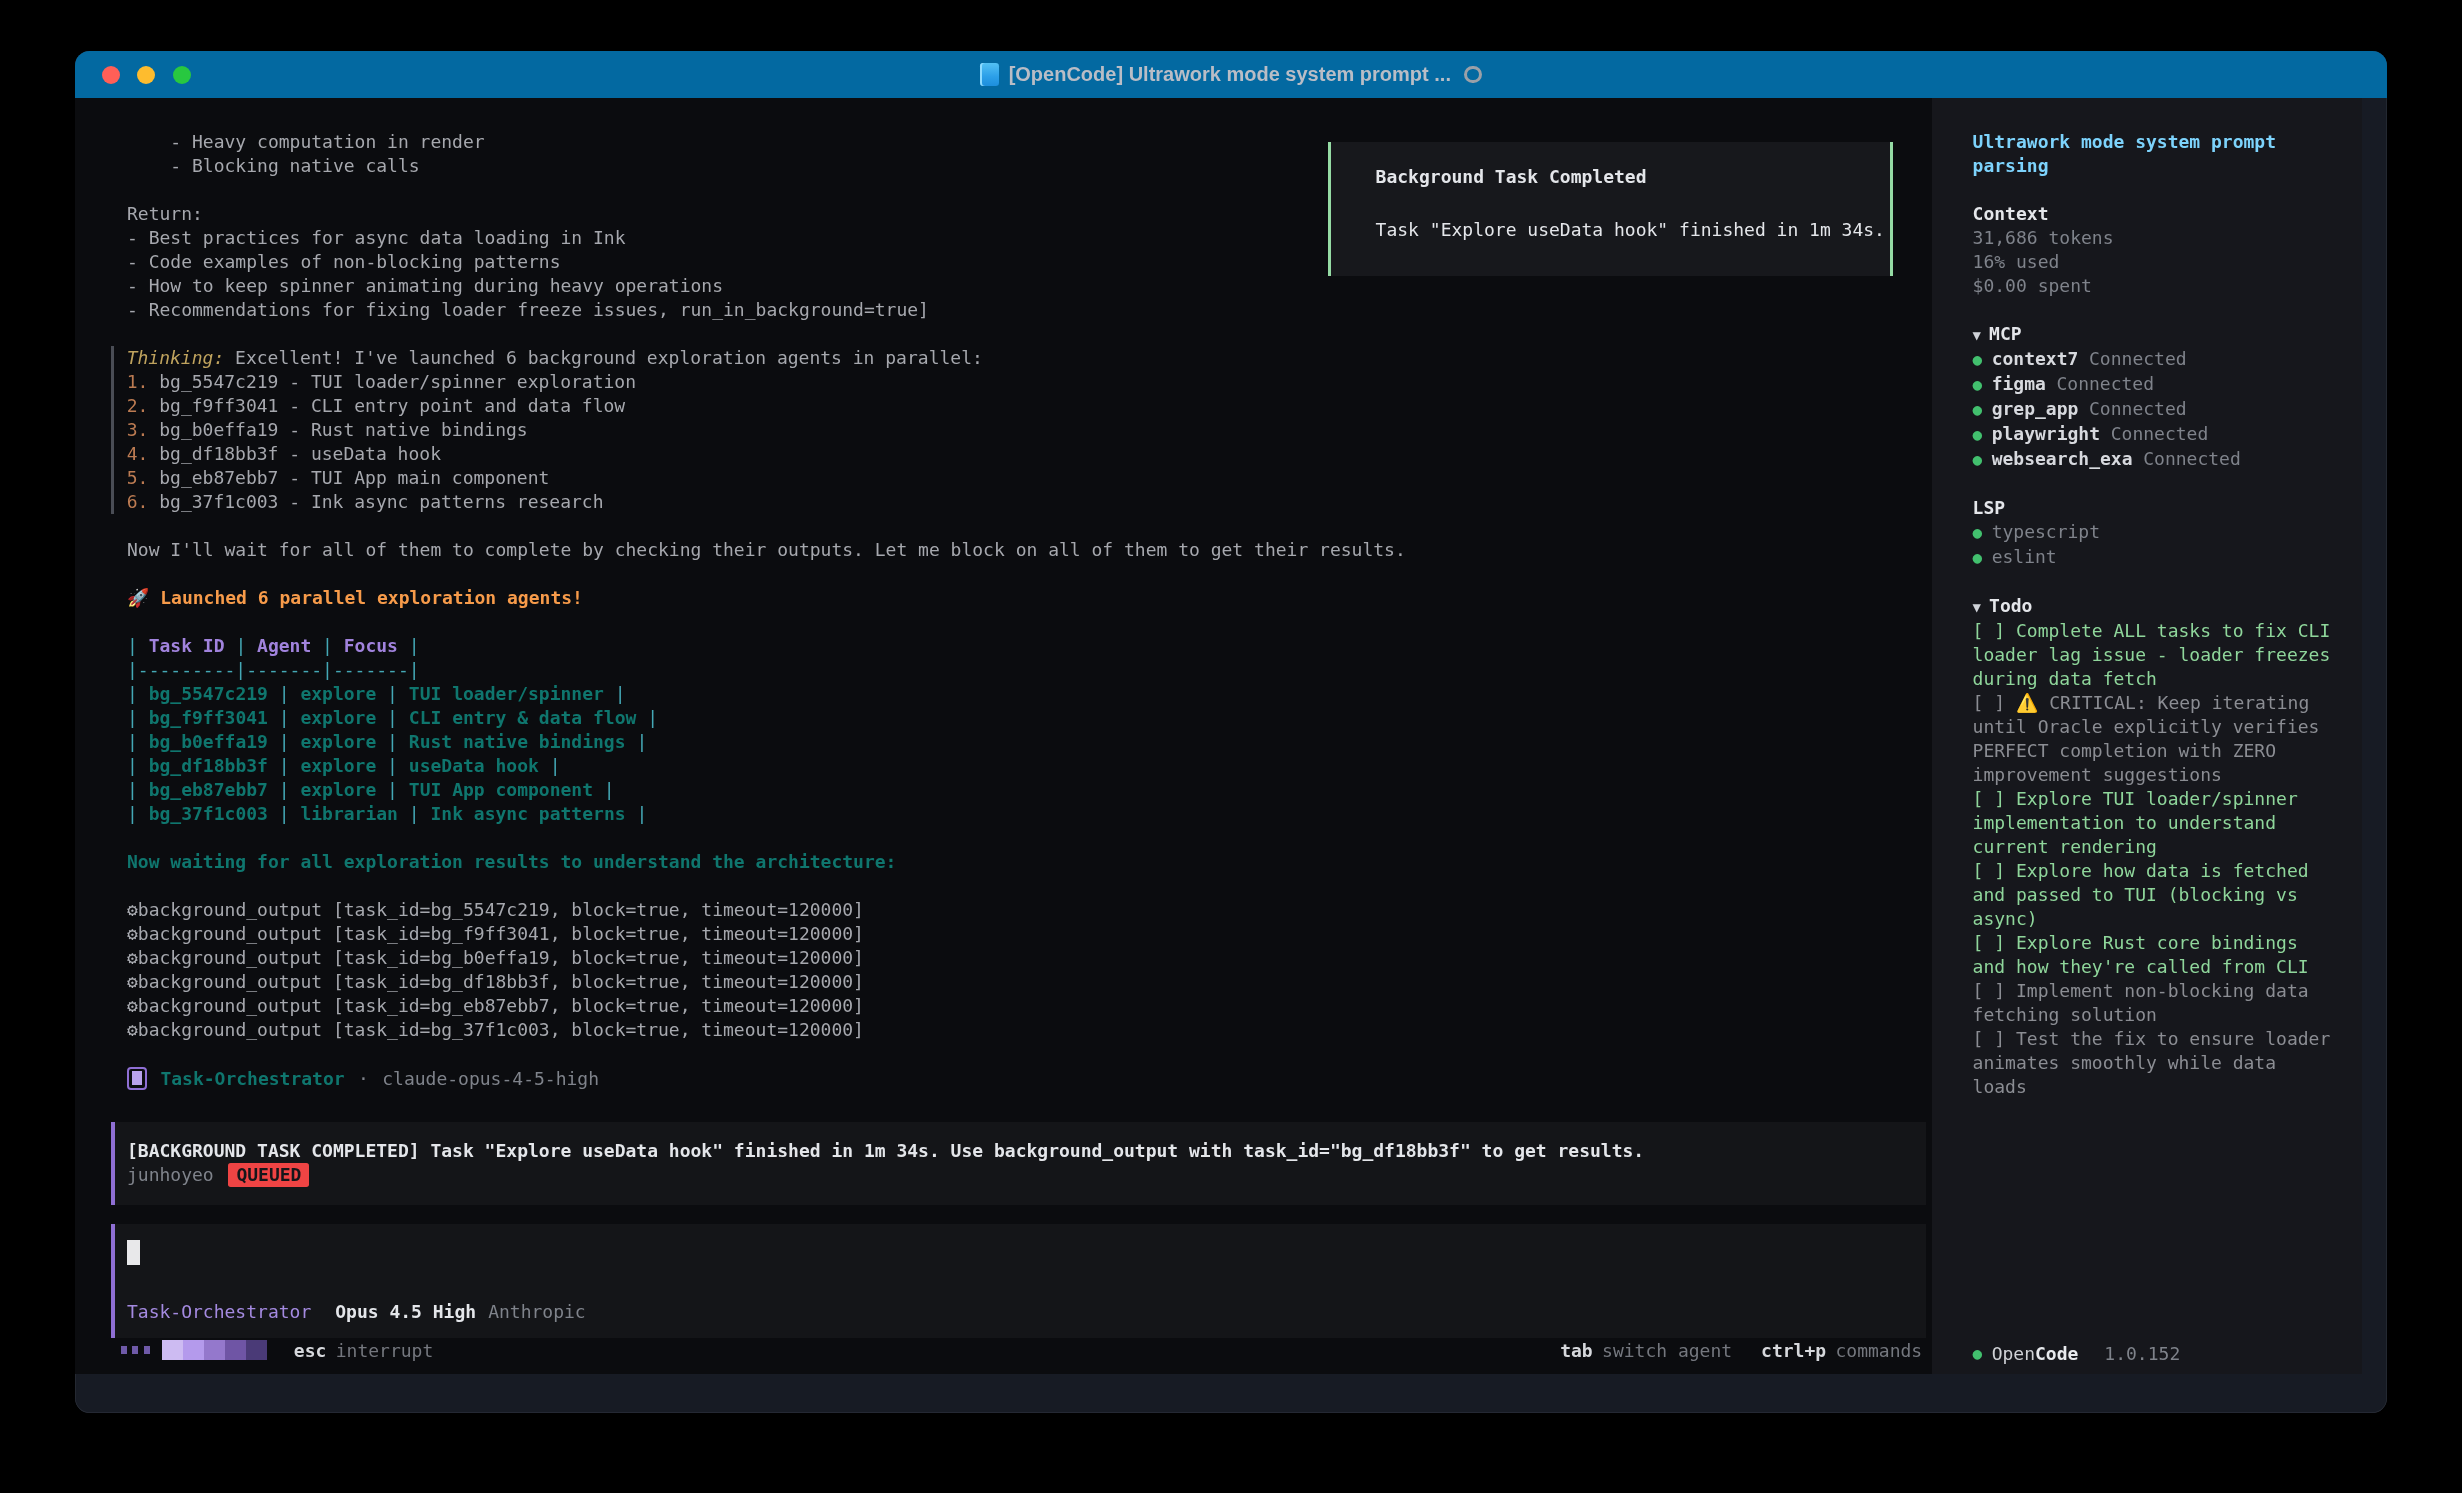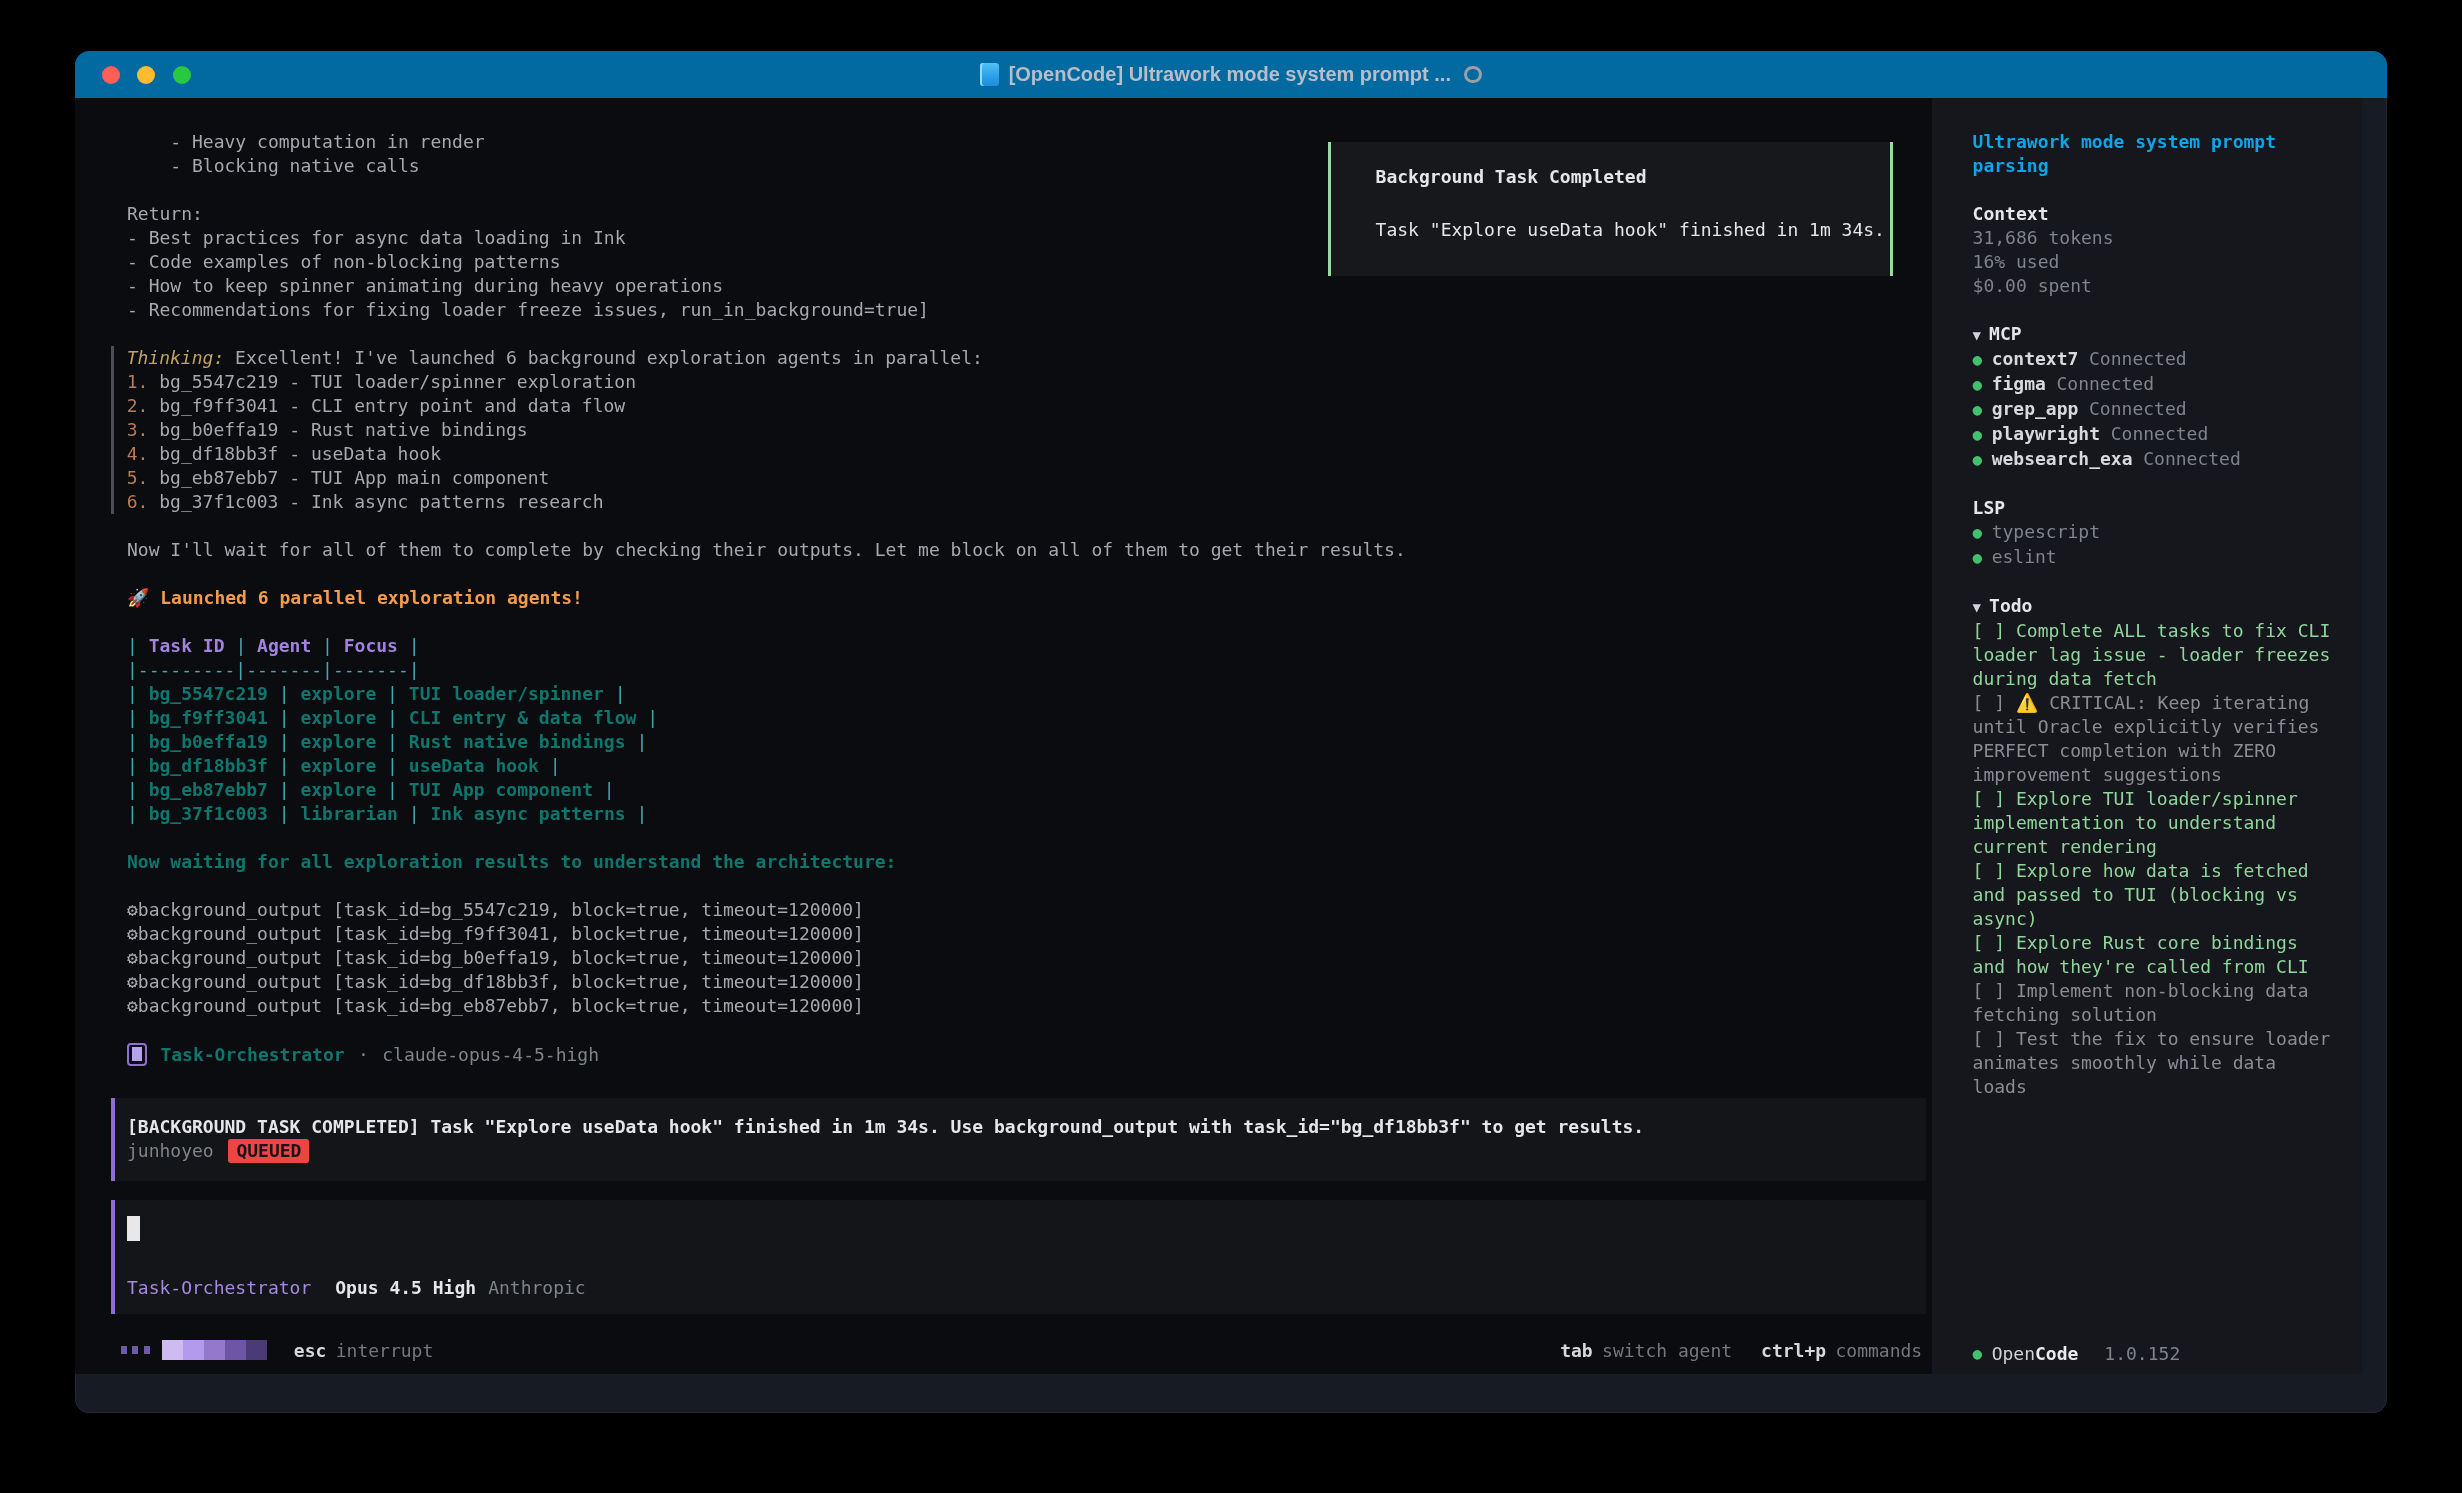--- a/index.html
+++ b/index.html
@@ -85,21 +85,21 @@
   .spinner { display:flex; align-items:center; gap:5.4px; }
   .spin-dot { width:6px; height:8px; background:#6f5aa8; }
   .spin-blocks { display:flex; margin-left:6.7px; }
   .spin-blocks span { width:21px; height:20px; display:block; }
   .status-left { display:flex; align-items:center; gap:27px; }
   .key { color:#d6d8dc; font-weight:bold; }
   .key-label { color:#74777e; margin-left:9.4px; }
   .status-right { margin-left:auto; display:flex; gap:29px; }
 
   .sb-line { min-height:24px; line-height:24px; font-size:18px; white-space:pre-wrap; }
-  .sb-title { color:#0ea5e9; font-weight:bold; }
+  .sb-title { color:#7dd3fc; font-weight:bold; }
   .sb-head { color:#e4e6ea; font-weight:bold; }
   .sb-dim { color:#7f838b; }
   .tri { font-size:14px; color:#cfd2d8; margin-right:8px; }
   .bullet { color:#42c06e; font-size:16px; margin-right:9.4px; }
   .mcp-name { color:#d7d9de; font-weight:bold; }
   .mcp-status { color:#7f838b; margin-left:10.7px; }
   .todo-item { font-size:18px; line-height:24px; white-space:pre-wrap; }
   .todo-green { color:#8fd69b; }
   .todo-gray { color:#8b8d93; }
   .sb-footer { position:absolute; left:41px; bottom:8px; font-size:18px; line-height:24px; display:flex; align-items:center; }
@@ -164,20 +164,21 @@
           <div class="t-line"><span class="c-t">| </span><span class="c-w">bg_eb87ebb7</span><span class="c-t"> | </span><span class="c-w">explore</span><span class="c-t"> | </span><span class="c-w">TUI App component</span><span class="c-t"> |</span></div>
           <div class="t-line"><span class="c-t">| </span><span class="c-w">bg_37f1c003</span><span class="c-t"> | </span><span class="c-w">librarian</span><span class="c-t"> | </span><span class="c-w">Ink async patterns</span><span class="c-t"> |</span></div>
           <div class="t-line">&nbsp;</div>
           <div class="t-line"><span class="c-w">Now waiting for all exploration results to understand the architecture:</span></div>
           <div class="t-line">&nbsp;</div>
           <div class="t-line"><span class="c-gear">⚙</span><span class="c-g">background_output [task_id=bg_5547c219, block=true, timeout=120000]</span></div>
           <div class="t-line"><span class="c-gear">⚙</span><span class="c-g">background_output [task_id=bg_f9ff3041, block=true, timeout=120000]</span></div>
           <div class="t-line"><span class="c-gear">⚙</span><span class="c-g">background_output [task_id=bg_b0effa19, block=true, timeout=120000]</span></div>
           <div class="t-line"><span class="c-gear">⚙</span><span class="c-g">background_output [task_id=bg_df18bb3f, block=true, timeout=120000]</span></div>
           <div class="t-line"><span class="c-gear">⚙</span><span class="c-g">background_output [task_id=bg_eb87ebb7, block=true, timeout=120000]</span></div>
+          <div class="t-line"><span class="c-gear">⚙</span><span class="c-g">background_output [task_id=bg_37f1c003, block=true, timeout=120000]</span></div>
           <div class="t-line">&nbsp;</div>
         </div>
 
       <div class="agent-line">
         <span class="agent-icon">
             <span class="inner"></span>
           </span>
         <span class="c-w" style="font-size:18px;">Task-Orchestrator</span>
         <span class="c-d" style="font-size:18px;">·</span>
         <span class="c-d" style="font-size:18px;">claude-opus-4-5-high</span>

